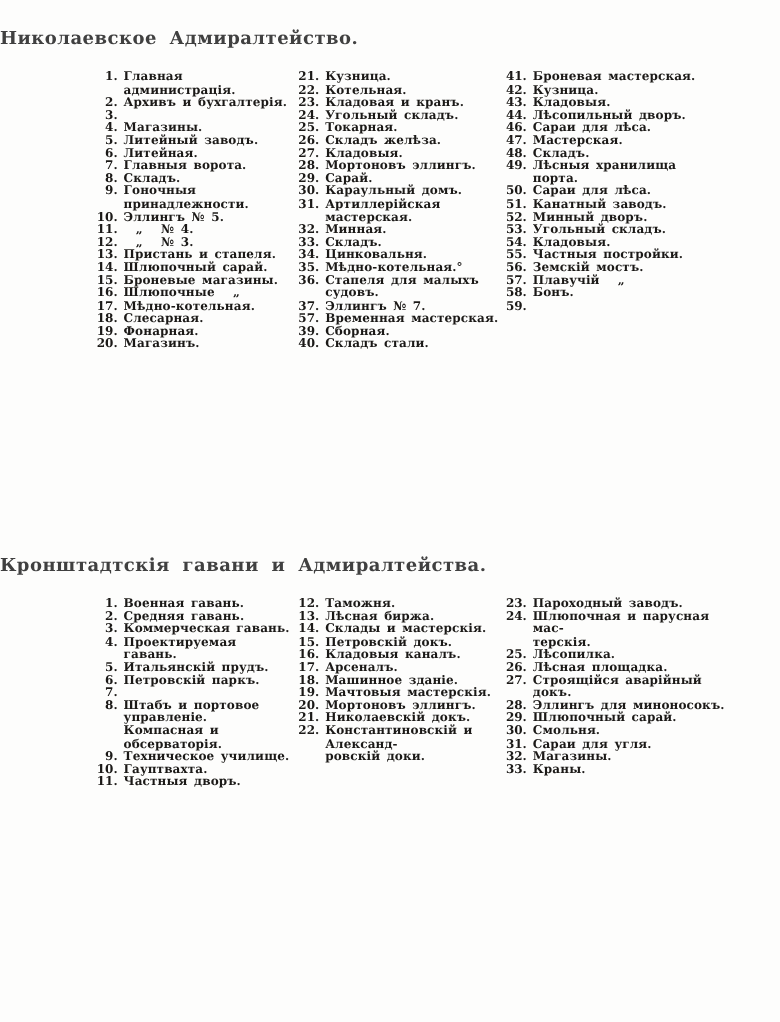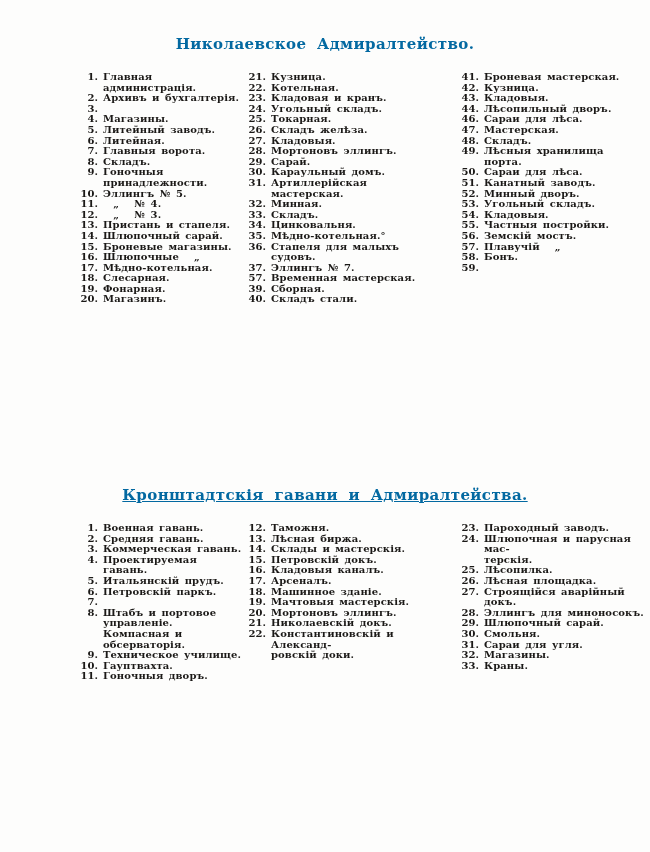--- a/index.html
+++ b/index.html
@@ -12,45 +12,45 @@
     width: 650px;
     height: 852px;
     margin: 0 auto;
     background: #fdfdfc;
     color: #181614;
     font-family: "DejaVu Serif", "Liberation Serif", serif;
     overflow: hidden;
     box-sizing: border-box;
   }
   .section-title {
-    margin: 12px;
+    margin: 0;
     padding: 0;
-    text-align: center;
+    text-align: left;
     font-size: 15px;
     font-weight: bold;
     letter-spacing: 0.4px;
     word-spacing: 5px;
-    color: #0369a1;
+    color: #404040;
   }
   .title-1 { padding-top: 23px; }
-  .title-2 { padding-top: 169px; text-decoration: underline; }
+  .title-2 { padding-top: 169px; }
   .list {
     display: flex;
     align-items: flex-start;
     padding-left: 77px;
     padding-right: 44px;
     margin-top: 19px;
   }
   .col {
     flex: none;
     box-sizing: border-box;
   }
   .col-0 { width: 168px; }
   .col-1 { width: 173px; }
-  .col-2 { width: 188px; margin-left: 40px; }
+  .col-2 { width: 188px; }
   .item {
     display: flex;
     align-items: flex-start;
     font-size: 10px;
     line-height: 10.6px;
     font-weight: bold;
     color: #1b1917;
   }
   .num {
     flex: none;
@@ -348,21 +348,21 @@
         <div class="item">
           <span class="num">9.</span>
           <span class="txt">Техническое училище.</span>
         </div>
         <div class="item">
           <span class="num">10.</span>
           <span class="txt">Гауптвахта.</span>
         </div>
         <div class="item">
           <span class="num">11.</span>
-          <span class="txt">Гоночныя дворъ.</span>
+          <span class="txt">Частныя дворъ.</span>
         </div>
       </div>
       <div class="col col-1">
         <div class="item">
           <span class="num">12.</span>
           <span class="txt">Таможня.</span>
         </div>
         <div class="item">
           <span class="num">13.</span>
           <span class="txt">Лѣсная биржа.</span>

